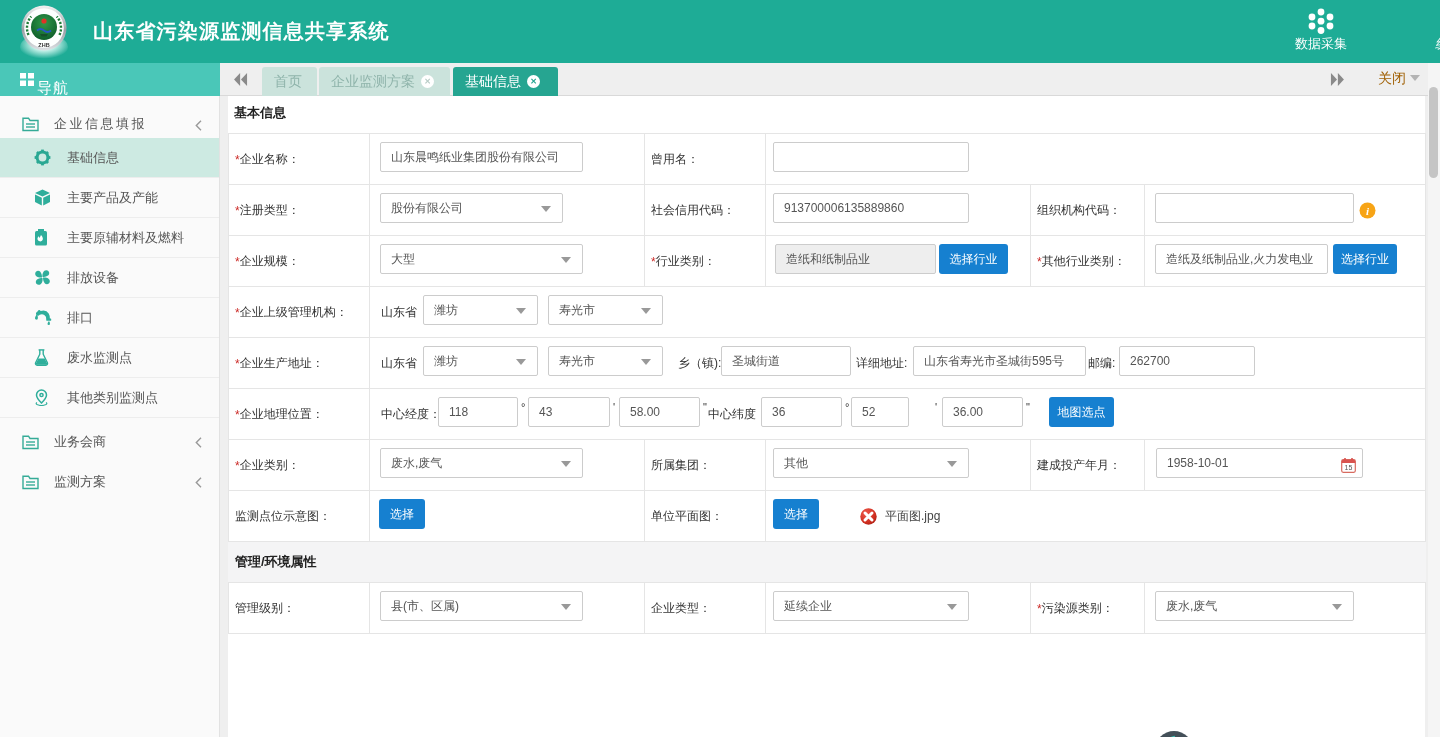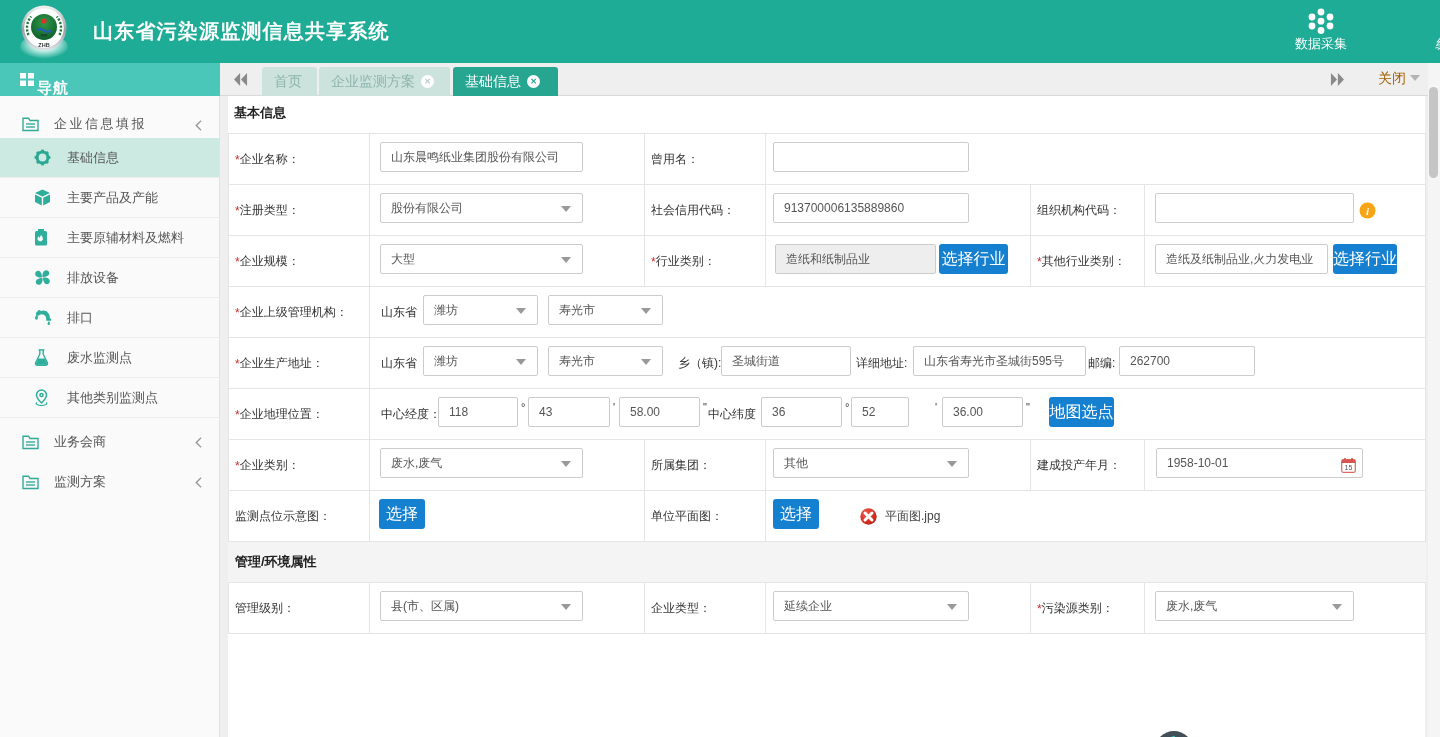--- a/index.html
+++ b/index.html
@@ -4,21 +4,21 @@
 <style>
 * { margin:0; padding:0; box-sizing:border-box; }
 html,body { width:1440px; height:737px; overflow:hidden; font-family:"Liberation Sans",sans-serif; background:#efefef; }
 
 #header { position:absolute; left:0; top:0; width:1440px; height:63px; background:#1eac96; }
 #title { position:absolute; left:93px; top:18px; color:#fff; font-size:20px; font-weight:bold; letter-spacing:1.2px; } 
 .hbtn { position:absolute; top:0; height:63px; text-align:center; color:#fff; }
 .hbtn .lbl { position:absolute; bottom:10px; width:100%; font-size:13px; }
 
 #navband { position:absolute; left:0; top:63px; width:220px; height:33px; background:#4ac7b8; color:#fff; }
-#navband .txt { position:absolute; left:37px; top:16px; font-size:15px; font-weight:bold; letter-spacing:1px; }
+#navband .txt { position:absolute; left:37px; top:16px; font-size:15px; font-weight:normal; letter-spacing:1px; }
 
 #tabbar { position:absolute; left:220px; top:63px; width:1220px; height:33px; background:#efefef; border-bottom:1px solid #d9d9d9; }
 .tab { position:absolute; top:4px; height:29px; line-height:29px; border-radius:3px 3px 0 0; font-size:14px; text-align:left; padding:0 12px; color:#8fb4ab; background:#cbe3dc; }
 .tab.active { background:#26a591; color:#fff; }
 .closec { display:inline-block; width:13px; height:13px; border-radius:50%; background:#fff; vertical-align:-2px; margin-left:6px; position:relative; }
 .closec:before { content:"\2715"; position:absolute; left:0; top:0; width:13px; height:13px; line-height:13px; text-align:center; font-size:8px; font-weight:bold; color:#b9cdc7; }
 .tab.active .closec:before { color:#26a591; }
 
 #sidebar { position:absolute; left:0; top:96px; width:220px; height:641px; background:#fafafa; border-right:1px solid #e2e2e2; }
 .mitem { position:relative; height:40px; line-height:40px; color:#555; font-size:13px; }
@@ -39,21 +39,21 @@
 #ptitle { position:absolute; left:6px; top:8px; font-size:13px; font-weight:bold; color:#222; }
 table.frm { position:absolute; left:0; top:37px; border-collapse:collapse; table-layout:fixed; width:1197px; }
 table.frm td { border:1px solid #e5e5e5; height:50px; font-size:12px; color:#333; padding:0; vertical-align:middle; }
 table.frm td.lab { padding-left:6px; }
 table.frm td.sechead { height:41px; background:#f4f4f5; font-weight:bold; color:#222; font-size:13px; padding-left:6px; border-left:1px solid #f4f4f5; border-right:1px solid #f4f4f5; }
 .star { color:#cc2b28; margin-right:0px; font-size:12px; vertical-align:-1px; }
 .inp { display:inline-block; height:30px; line-height:28px; border:1px solid #ccc; border-radius:2px; background:#fff; color:#555; font-size:12px; padding-left:10px; vertical-align:middle; white-space:nowrap; overflow:hidden; }
 .inp.ro { background:#eee; }
 .sel { position:relative; }
 .sel:after { content:""; position:absolute; right:11px; top:12px; border-left:5px solid transparent; border-right:5px solid transparent; border-top:6px solid #999; }
-.btn { display:inline-block; height:30px; line-height:30px; background:#1680d0; color:#fff; font-size:16px; text-align:center; border-radius:3px; vertical-align:middle; }
+.btn { display:inline-block; height:30px; line-height:30px; background:#1680d0; color:#fff; font-size:12px; text-align:center; border-radius:3px; vertical-align:middle; }
 .cell { position:relative; height:50px; }
 .cell > * { position:absolute; top:8px; }
 .cell .txt { position:static; display:inline-block; }
 
 #scrollbar { position:absolute; right:0; top:63px; width:12px; height:674px; background:#f5f5f5; }
 #thumb { position:absolute; left:1px; top:24px; width:9px; height:91px; background:#c5c5c5; border-radius:5px; }
 #fab { position:absolute; left:1155px; top:731px; width:38px; height:38px; border-radius:50%; background:#434f58; }
 #fab:before { content:""; position:absolute; left:12px; top:4px; width:0; height:0; border-left:7px solid transparent; border-right:3px solid transparent; border-bottom:5px solid #35c3b6; transform:rotate(18deg); }
 .ico { position:absolute; }
 </style>
@@ -316,21 +316,21 @@
       <td colspan="3">
             <div class="cell">
               <span class="inp" style="left:7px;width:196px;">&nbsp;</span>
             </div>
           </td>
     </tr>
     <tr>
       <td class="lab"><span class="star">*</span>注册类型：</td>
       <td>
             <div class="cell">
-              <span class="inp sel" style="left:10px;width:203px;">股份有限公司</span>
+              <span class="inp sel" style="left:10px;width:183px;">股份有限公司</span>
             </div>
           </td>
       <td class="lab">社会信用代码：</td>
       <td>
             <div class="cell">
               <span class="inp" style="left:7px;width:196px;">913700006135889860</span>
             </div>
           </td>
       <td class="lab">组织机构代码：</td>
       <td>

